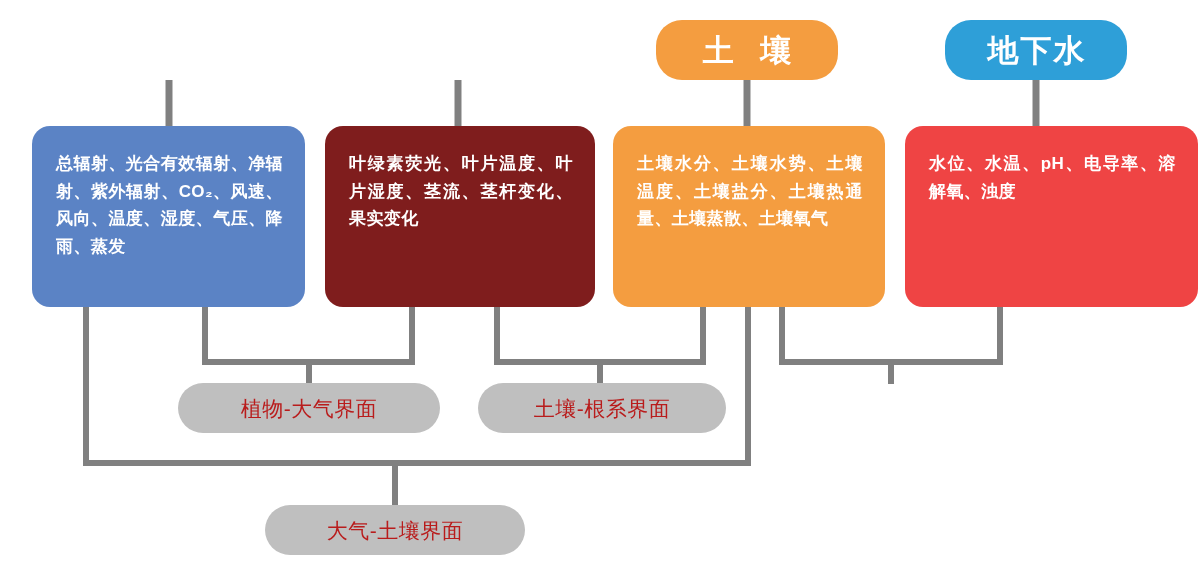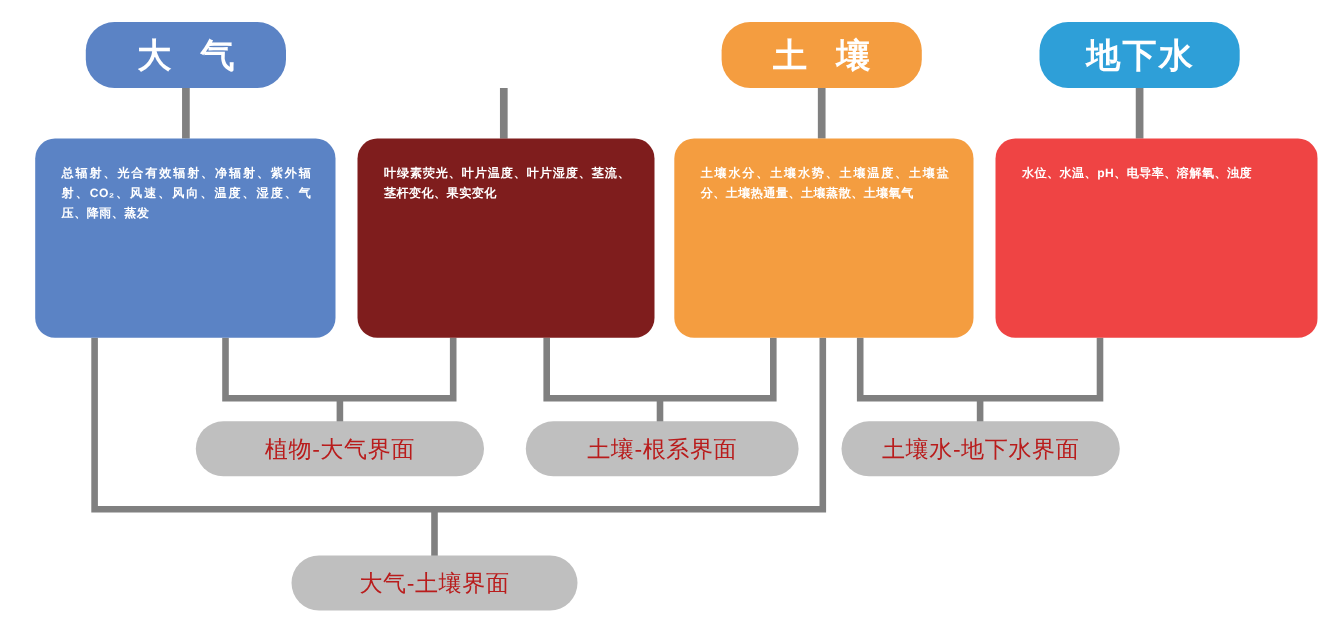--- a/index.html
+++ b/index.html
@@ -51,21 +51,21 @@
   }
 
   
   .param-box {
     position: absolute;
     z-index: 3;
     border-radius: 18px;
     box-sizing: border-box;
     padding: 24px 22px 20px 24px;
     color: #ffffff;
-    font-size: 11px;
+    font-size: 17px;
     font-weight: bold;
     line-height: 1.62;
     text-align: justify;
     text-justify: inter-character;
     letter-spacing: 0.4px;
   }
 
   
   .iface-pill {
     position: absolute;
@@ -105,21 +105,20 @@
       <line x1="600" y1="362" x2="600" y2="384"></line>
 
       <path d="M 782 307 L 782 362 L 1000 362 L 1000 307"></path>
       <line x1="891" y1="362" x2="891" y2="384"></line>
 
       <path d="M 86 307 L 86 463 L 748 463 L 748 307"></path>
       <line x1="395" y1="463" x2="395" y2="506"></line>
     </g>
   </svg>
 
-  <div class="header-pill" style="left:78px; top:20px; width:182px; height:60px; background:#5B83C5;">大 气</div>
 
 
   <div class="header-pill nospace" style="left:945px; top:20px; width:182px; height:60px; background:#2E9FD8;">地下水</div>
 
   <div class="header-pill" style="left:656px; top:20px; width:182px; height:60px; background:#F49D40;">土 壤</div>
 
   <div class="param-box" style="left:32px; top:126px; width:273px; height:181px; background:#5B83C5;">
     <span>总辐射、光合有效辐射、净辐射、紫外辐射、CO₂、风速、风向、温度、湿度、气压、降雨、蒸发</span>
   </div>
 
@@ -132,17 +131,16 @@
   </div>
 
   <div class="param-box" style="left:905px; top:126px; width:293px; height:181px; background:#ef4444;">
     <span>水位、水温、pH、电导率、溶解氧、浊度</span>
   </div>
 
   <div class="iface-pill" style="left:178px; top:383px; width:262px; height:50px;">植物-大气界面</div>
 
   <div class="iface-pill" style="left:478px; top:383px; width:248px; height:50px;">土壤-根系界面</div>
 
-  <div class="iface-pill" style="left:765px; top:383px; width:253px; height:50px;">土壤水-地下水界面</div>
 
   <div class="iface-pill" style="left:265px; top:505px; width:260px; height:50px;">大气-土壤界面</div>
 
 </div>
 
 </body></html>

